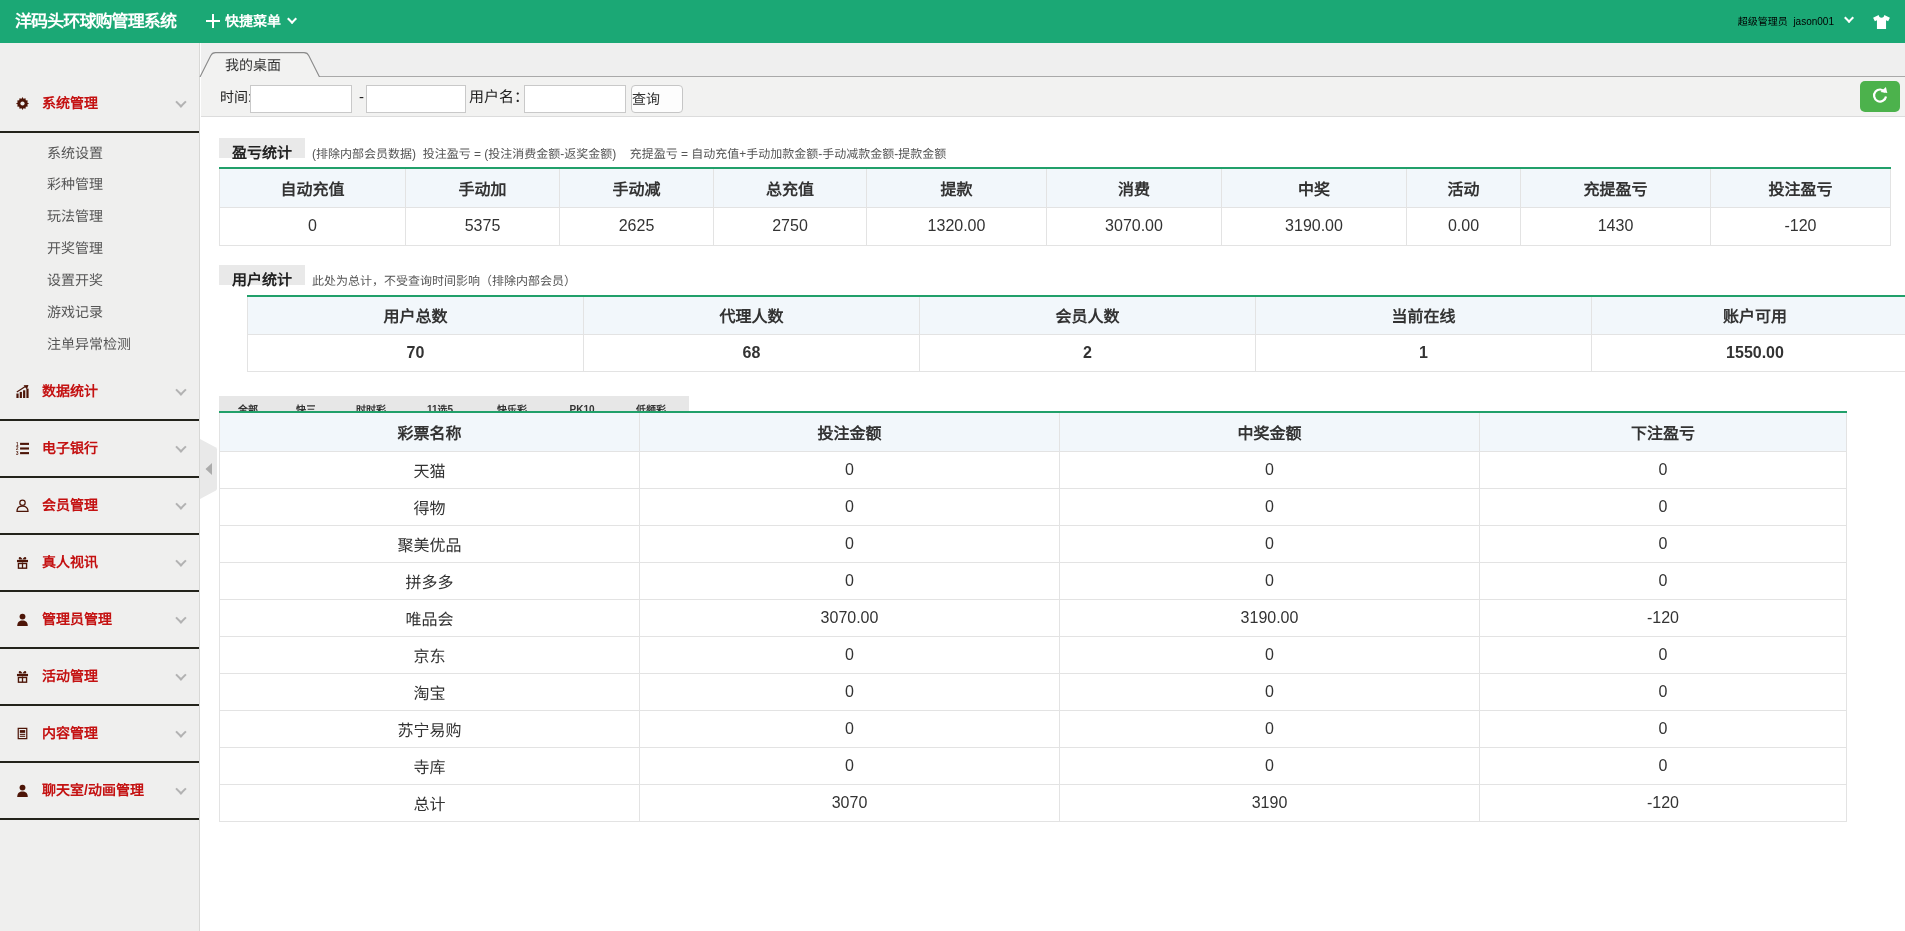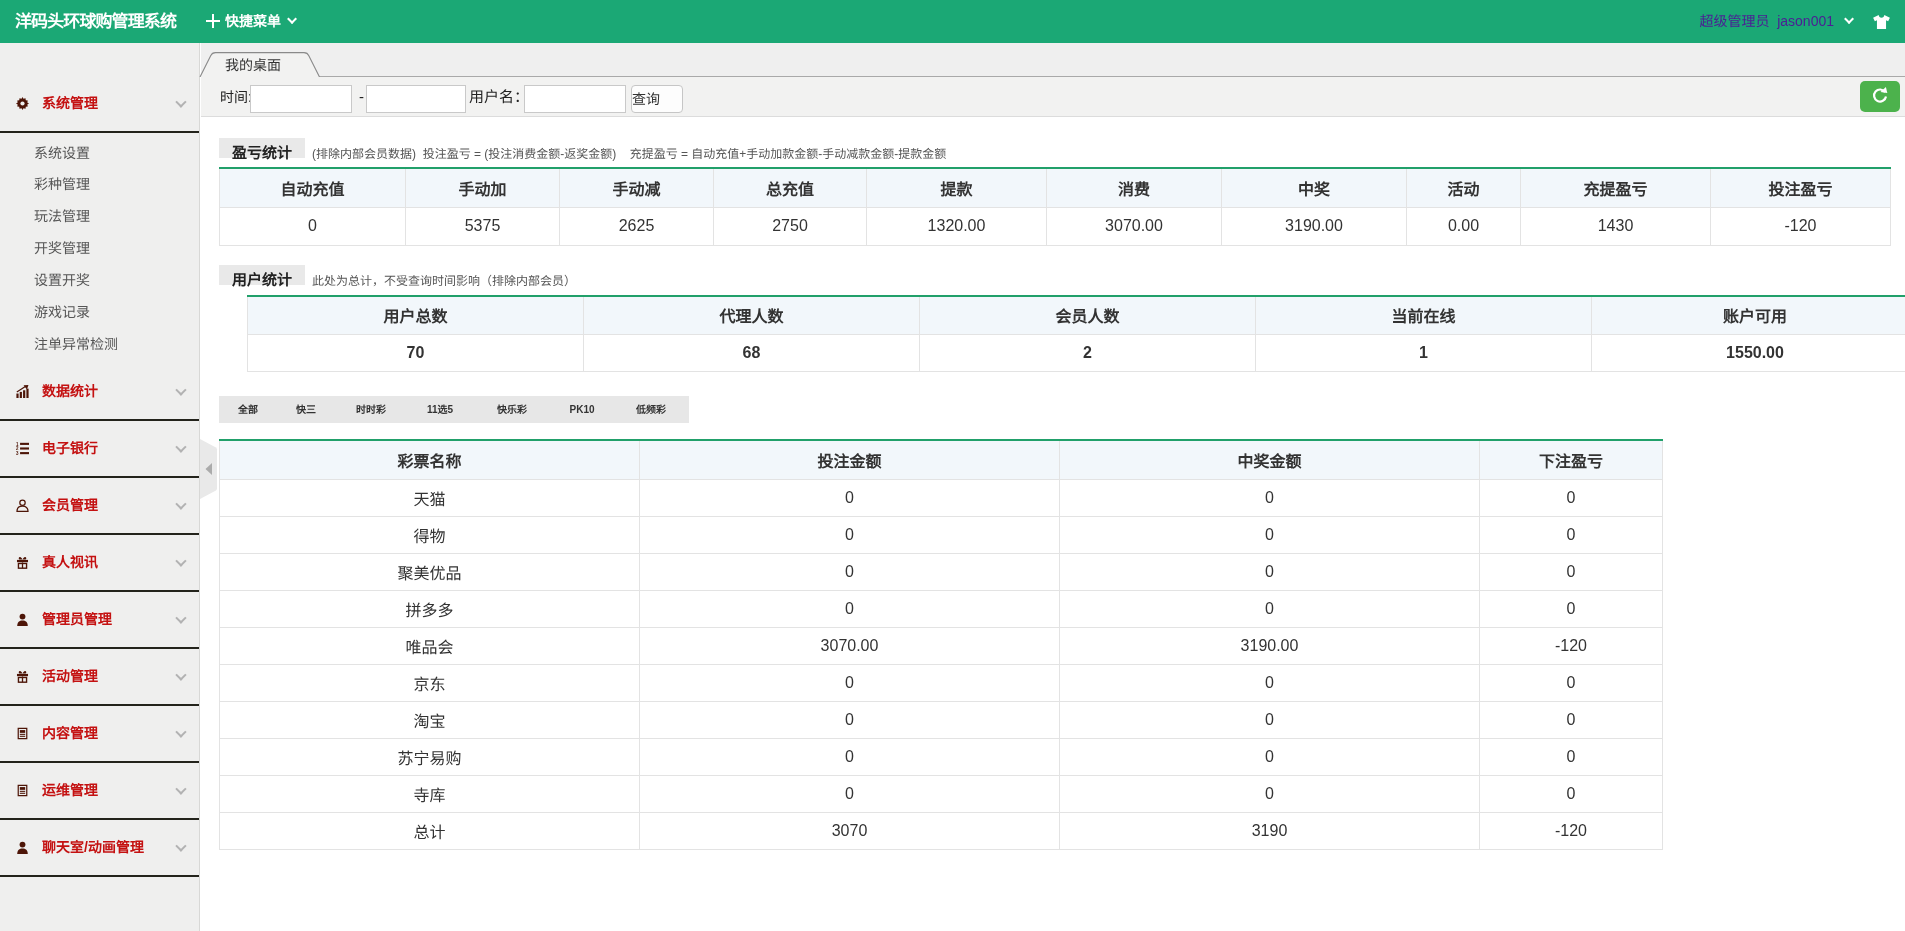--- a/index.html
+++ b/index.html
@@ -8,31 +8,31 @@
   font-family:"Liberation Sans", sans-serif; }
 #page { position:relative; width:1905px; height:931px; }
 
 
 #topbar { position:absolute; left:0; top:0; width:1905px; height:43px; background:#1ba875; }
 #logo { position:absolute; left:15px; top:0; line-height:43px; color:#fff; font-size:17px; font-weight:bold; letter-spacing:-0.9px; }
 #quickmenu { position:absolute; left:206px; top:0; line-height:43px; color:#fff; font-size:14px; font-weight:bold; }
 #plus { display:inline-block; position:relative; width:14px; height:14px; margin-right:5px; top:2px; }
 #plus:before { content:""; position:absolute; left:0; top:6px; width:14px; height:2.4px; background:#fff; }
 #plus:after { content:""; position:absolute; left:5.8px; top:0; width:2.4px; height:14px; background:#fff; }
-#userinfo { position:absolute; right:56px; top:0; line-height:43px; color:#4c1d95; font-size:14px; }
+#userinfo { position:absolute; right:56px; top:0; line-height:43px; color:#000000; font-size:10px; }
 .caret { display:inline-block; width:7px; height:7px; border-right:2px solid #fff; border-bottom:2px solid #fff; transform:rotate(45deg) translateY(-5px); margin-left:8px; }
 #shirt { position:absolute; right:15px; top:15px; }
 
 
 #sidebar { position:absolute; left:0; top:43px; width:200px; height:888px; background:#efefee; border-right:1px solid #d8d8d6; }
 .group { position:relative; height:57px; line-height:55px; border-bottom:2px solid #23231b; color:#c41111; font-size:14px; font-weight:bold; padding-left:42px; }
 .group .gicon { position:absolute; left:16px; top:50%; margin-top:-6.5px; width:13px; height:13px; }
 .group .chev { position:absolute; right:19px; top:50%; width:8px; height:8px; border-right:2px solid #b2b2b2; border-bottom:2px solid #b2b2b2; transform:rotate(45deg) translateY(-7px); }
 #submenu1 { height:231px; padding:5px 0 0 0; }
-#submenu1 div { height:31.9px; line-height:31.9px; padding-left:34px; color:#555; font-size:14px; }
+#submenu1 div { height:31.9px; line-height:31.9px; padding-left:47px; color:#555; font-size:14px; }
 #grp1 { margin-top:32.5px; }
 
 
 #handle { position:absolute; left:200px; top:439px; width:18px; height:60px; }
 
 
 #content { position:absolute; left:201px; top:43px; width:1704px; height:888px; background:#fff;padding-left:20px; }
 #tabstrip { position:absolute; left:0; top:0; width:1704px; height:34px; background:#efefef; }
 #tabstrip .line { position:absolute; left:0; bottom:0; width:1704px; height:1px; background:#a9a9a9; }
 
@@ -133,28 +133,20 @@
           <path d="M11.8 4.4 C13.4 3.4 12.6 0.8 10.8 1.2 C9.5 1.6 8.6 3 8.1 4.4 Z" fill="#4d1507"></path>
         </svg>活动管理<span class="chev"></span></div>
     <div class="group"><svg class="gicon" viewBox="0 0 16 16">
           <g fill="#4d1507">
             <path d="M2 1 L14 1 L14 15 L2 15 Z M3.5 2.5 L3.5 13.5 L12.5 13.5 L12.5 2.5 Z"></path>
             <rect x="4.7" y="3.8" width="6.6" height="3.4"></rect>
             <rect x="4.7" y="8.4" width="6.6" height="1.3"></rect>
             <rect x="4.7" y="10.8" width="6.6" height="1.3"></rect>
           </g>
         </svg>内容管理<span class="chev"></span></div>
-    <div class="group"><svg class="gicon" viewBox="0 0 16 16">
-          <g fill="#4d1507">
-            <path d="M2 1 L14 1 L14 15 L2 15 Z M3.5 2.5 L3.5 13.5 L12.5 13.5 L12.5 2.5 Z"></path>
-            <rect x="4.7" y="3.8" width="6.6" height="3.4"></rect>
-            <rect x="4.7" y="8.4" width="6.6" height="1.3"></rect>
-            <rect x="4.7" y="10.8" width="6.6" height="1.3"></rect>
-          </g>
-        </svg>运维管理<span class="chev"></span></div>
     <div class="group"><svg class="gicon" viewBox="0 0 16 16">
           <g fill="#4d1507">
             <circle cx="8" cy="4.4" r="3.6"></circle>
             <path d="M1.5 16 C1.5 11.2 4.2 9.2 8 9.2 C11.8 9.2 14.5 11.2 14.5 16 Z"></path>
           </g>
         </svg>聊天室/动画管理<span class="chev"></span></div>
   </div>
 
   <div id="content">
     <div id="tabstrip">
@@ -249,21 +241,21 @@
             <td>1</td>
             <td>1550.00</td>
           </tr>
     </tbody>
       </table>
 
     <div id="lotabs">
       <span style="width:58px;">全部</span><span style="width:58px;">快三</span><span style="width:72px;">时时彩</span><span style="width:66px;">11选5</span><span style="width:78px;">快乐彩</span><span style="width:62px;">PK10</span><span style="width:76px;">低频彩</span>
     </div>
 
-    <table class="dtable t3" id="lotable" style="top:396px; width:1444px;">
+    <table class="dtable t3" id="lotable" style="top:368px; width:1628px;">
       <colgroup>
           <col style="width:420px">
           <col style="width:420px">
           <col style="width:420px">
           <col>
         </colgroup>
       <tbody>
           <tr>
             <th>彩票名称</th>
             <th>投注金额</th>

